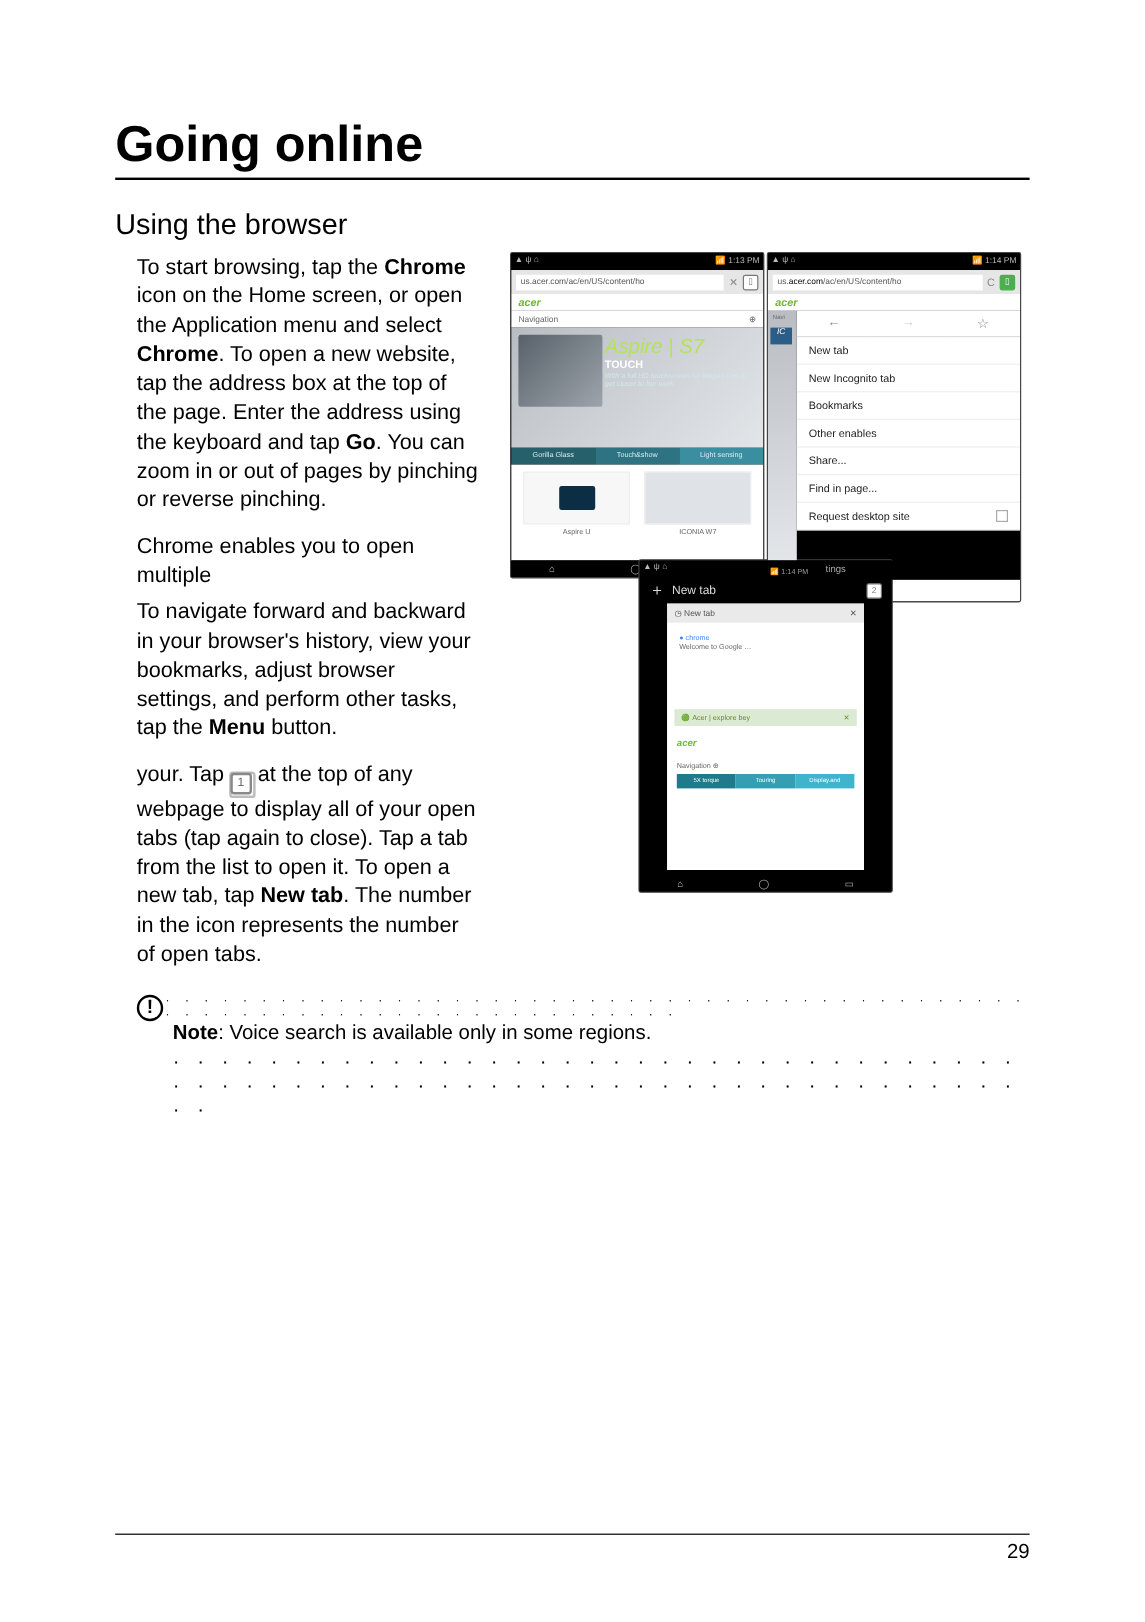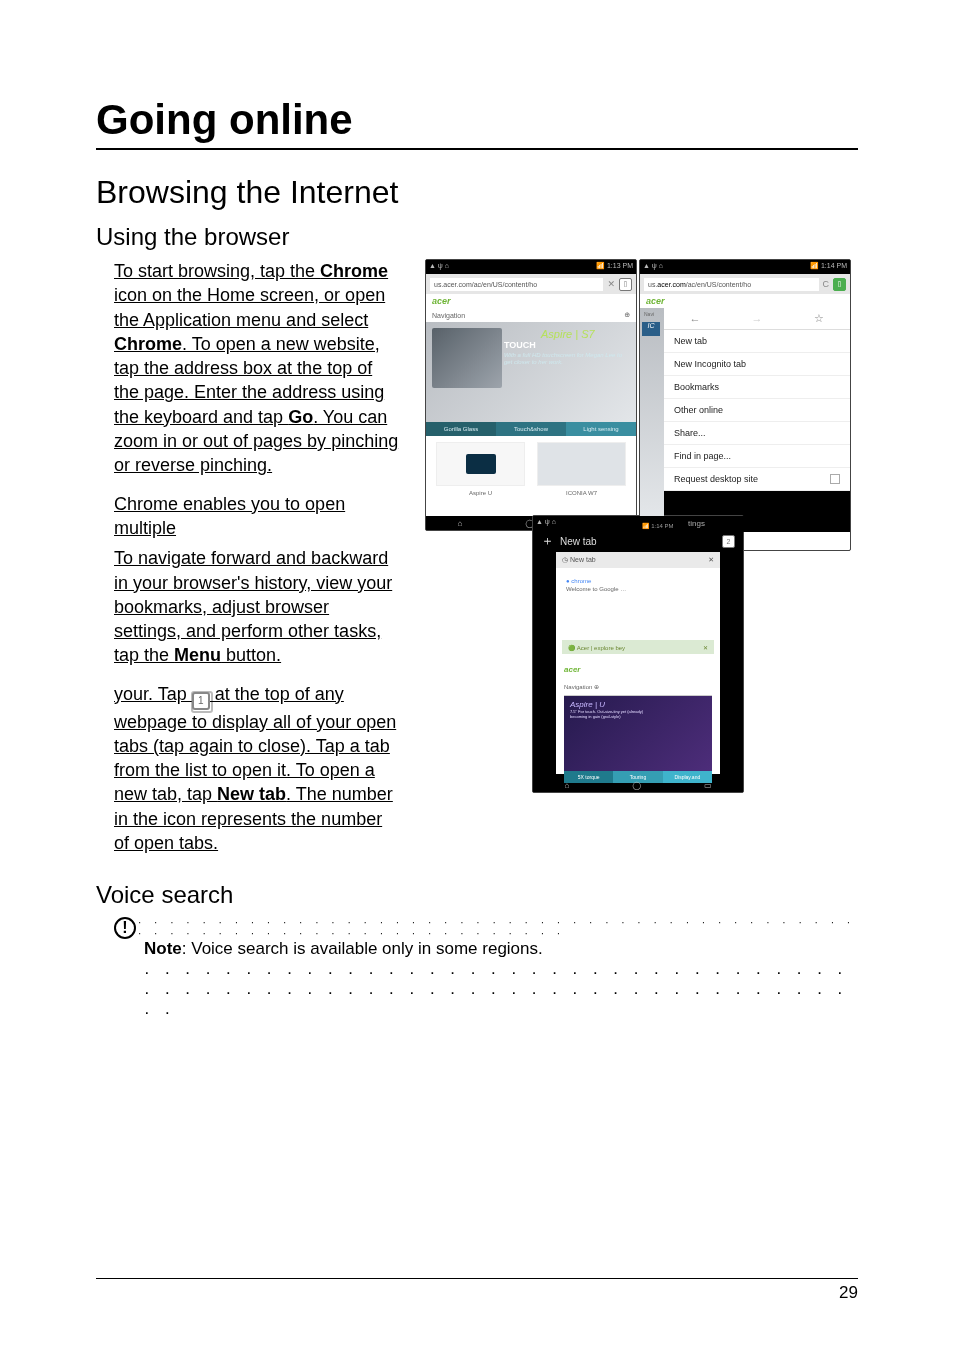--- a/index.html
+++ b/index.html
@@ -5,38 +5,38 @@
     * { box-sizing: border-box; margin: 0; padding: 0; }
     body { font-family: Arial, Helvetica, sans-serif; background: #fff; color: #000; width: 954px; min-height: 1352px; position: relative; }
     .page { padding: 96px 96px 0 96px; }
     .title { font-size: 42px; font-weight: bold; margin-bottom: 4px; }
     .rule { border: none; border-top: 2px solid #000; margin-bottom: 24px; }
     .h2 { font-size: 32px; font-weight: normal; margin: 12px 0 10px 0; }
     .indent { margin-left: 18px; }
     .body { font-size: 18px; line-height: 1.35; margin-bottom: 14px; }
     .h3 { font-size: 24px; font-weight: normal; margin: 12px 0 8px 0; }
     .twocol { display: flex; align-items: flex-start; gap: 18px; }
-    .leftcol { flex: 1 1 46%; text-decoration: underline; }
+    .leftcol { flex: 1 1 46%; }
     .rightcol { flex: 0 0 440px; display: flex; flex-wrap: wrap; gap: 4px; justify-content: center; }
 
     .phone { width: 212px; background: #000; border-radius: 2px; overflow: hidden; border: 1px solid #444; }
     .statusbar { height: 14px; background: #000; color: #bbb; font-size: 7px; display: flex; justify-content: space-between; padding: 2px 3px; }
     .statusbar .sicons { display: flex; gap: 3px; }
     .urlrow { display: flex; align-items: center; background: #e6e6e6; height: 20px; padding: 0 4px; gap: 4px; }
     .urlfield { flex: 1; background: #fff; font-size: 7px; color: #555; padding: 3px 4px; white-space: nowrap; overflow: hidden; }
     .urlfield .dark { color: #000; }
     .tabsbtn { width: 13px; height: 13px; border: 1.5px solid #777; border-radius: 2px; font-size: 7px; color: #777; display: inline-flex; align-items: center; justify-content: center; background: #fff; }
     .topstrip { height: 14px; background: #fff; display: flex; align-items: center; padding: 0 6px; }
     .acerlogo { color: #6fb536; font-size: 9px; font-weight: bold; font-style: italic; }
     .topbar2 { background: #fff; font-size: 7px; color: #666; padding: 3px 6px; display: flex; align-items: center; justify-content: space-between; }
 
     .hero { position: relative; background: linear-gradient(135deg, #b9bdc2, #e3e6e9); height: 100px; }
     .heroimg { position: absolute; left: 6px; top: 6px; width: 70px; height: 60px; background: linear-gradient(135deg, #586169, #9da4ac); border-radius: 2px; }
     .herotxt { position: absolute; right: 6px; top: 6px; width: 126px; text-align: left; }
-    .herotxt .line1 { color: #b6e15a; font-style: italic; font-size: 11px; margin-left: 37px; }
+    .herotxt .line1 { color: #b6e15a; font-style: italic; font-size: 17px; }
     .herotxt .line2 { color: #fff; font-size: 9px; font-weight: bold; }
     .herotxt .sub { color: #cfe8ee; font-size: 6px; font-style: italic; line-height: 1.2; margin-top: 2px; }
     .herotabs { display: flex; height: 14px; }
     .herotabs div { flex: 1; font-size: 6px; color: #d8ecf2; text-align: center; line-height: 14px; }
     .ht1 { background: #26606b; }
     .ht2 { background: #2e7382; }
     .ht3 { background: #3a8ea0; }
     .thumbs { background: #fff; height: 80px; padding: 6px 10px; display: flex; gap: 12px; }
     .thumb { flex: 1; }
     .thumb .timg { height: 44px; border: 1px solid #eee; margin-bottom: 4px; display: flex; align-items: center; justify-content: center; background: #f7f7f7; }
@@ -89,21 +89,20 @@
 
     .pageno { position: absolute; right: 96px; top: 1278px; border-top: 1px solid #000; width: 762px; text-align: right; padding-top: 4px; font-size: 17px; }
   </style>
 </head>
 <body>
 
 <div class="page">
   <div class="title">Going online</div>
   <hr class="rule">
 
-  <div class="h2">Browsing the Internet</div>
 
   <div class="h3">Using the browser</div>
 
   <div class="twocol">
     <div class="leftcol">
       <p class="body indent">
         <span>To start browsing, tap the </span><b>Chrome</b><span> icon on the Home screen, or open the Application menu and select </span><b>Chrome</b><span>. To open a new website, tap the address box at the top of the page. Enter the address using the keyboard and tap </span><b>Go</b><span>. You can zoom in or out of pages by pinching or reverse pinching.</span>
       </p>
       <p class="body indent" style="margin-bottom:6px">Chrome enables you to open multiple</p>
       <p class="body indent">
@@ -189,21 +188,21 @@
           </div>
           <div class="menulist" style="margin-left:24px">
             <div class="menurowtop">
                   <div>←</div>
                   <div style="color:#ccc">→</div>
                   <div>☆</div>
                 </div>
             <div class="menurow">New tab</div>
             <div class="menurow">New Incognito tab</div>
             <div class="menurow">Bookmarks</div>
-            <div class="menurow">Other online</div>
+            <div class="menurow">Other enables</div>
             <div class="menurow">Share...</div>
             <div class="menurow">Find in page...</div>
             <div class="menurow">
                   <span>Request desktop site</span>
                   <span class="menucb"></span>
                 </div>
           </div>
         </div>
         <div class="menucut"><span style="position:absolute;left:0;top:0;font-size:6px;padding:2px;color:#999">📶 <span>1:14 PM</span></span><span>tings</span></div>
         <div style="background:#fff;color:#333;font-size:9px;padding:4px 0 4px 46px">p</div>
@@ -230,44 +229,39 @@
             <div class="tabcardbody">
               <div class="tclogo">● <span>chrome</span></div>
               <div class="tcwel">Welcome to Google …</div>
               <div style="height:30px"></div>
               <div class="tcbanner">
                     <span>🟢 <span>Acer | explore bey</span></span>
                     <span>✕</span>
                   </div>
               <div class="tcacer"><span class="acerlogo" style="font-size:8px">acer</span></div>
               <div class="tcnav"><span>Navigation</span> ⊕</div>
-              <div class="tchero">
-                <div class="ttitle">Aspire | U</div>
-                <div class="tsub">7.5" For touch. Out-size-tiny yet (already) becoming in gain (graf-style)</div>
-              </div>
               <div class="tctabs">
                     <div class="tct1">5X torque</div>
                     <div class="tct2">Touring</div>
                     <div class="tct3">Display.and</div>
                   </div>
             </div>
           </div>
         </div>
         <div class="softkeys">
               <span>⌂</span>
               <span>◯</span>
               <span>▭</span>
             </div>
       </div>
       </div>
 
     </div>
   </div>
 
-  <div class="h3">Voice search</div>
 
   <div class="notebox">
     <div class="note-row1">
       <span class="noteicon">!</span>
       <span class="dotsrow">· · · · · · · · · · · · · · · · · · · · · · · · · · · · · · · · · · · · · · · · · · · · · · · · · · · · · · · · · · · · · · · · · · · · · · · ·</span>
     </div>
     <div class="notebody"><b>Note</b><span>: Voice search is available only in some regions.</span></div>
     <div class="notebody dotsrow" style="margin-top:4px">· · · · · · · · · · · · · · · · · · · · · · · · · · · · · · · · · · · · · · · · · · · · · · · · · · · · · · · · · · · · · · · · · · · · · · · ·</div>
   </div>
 

